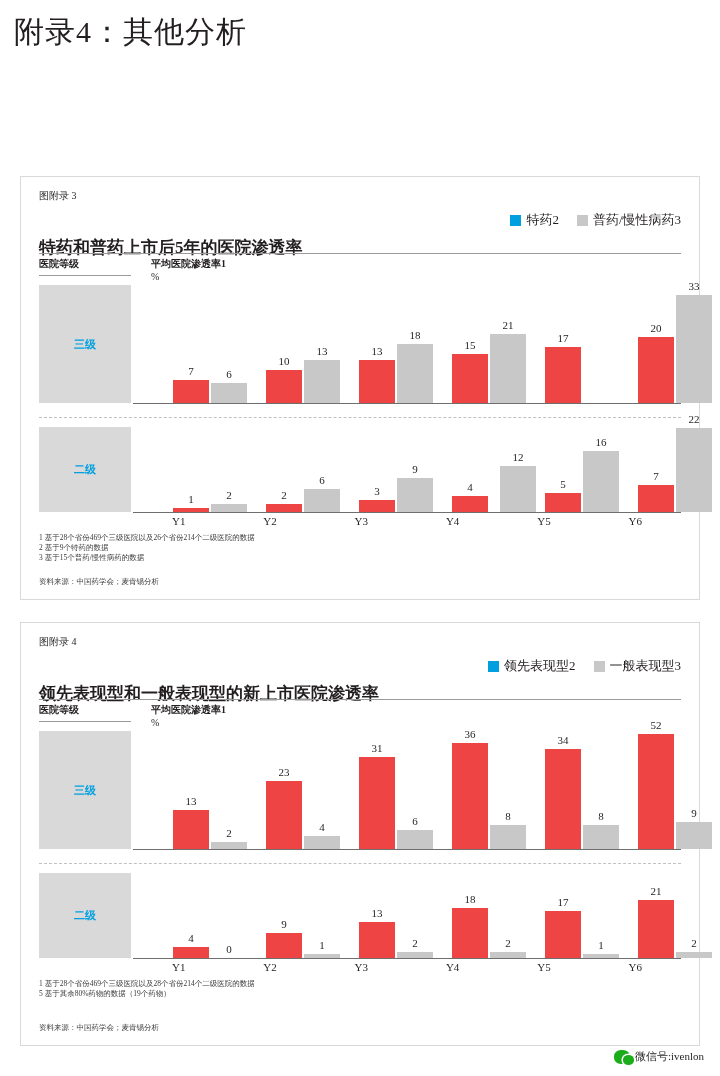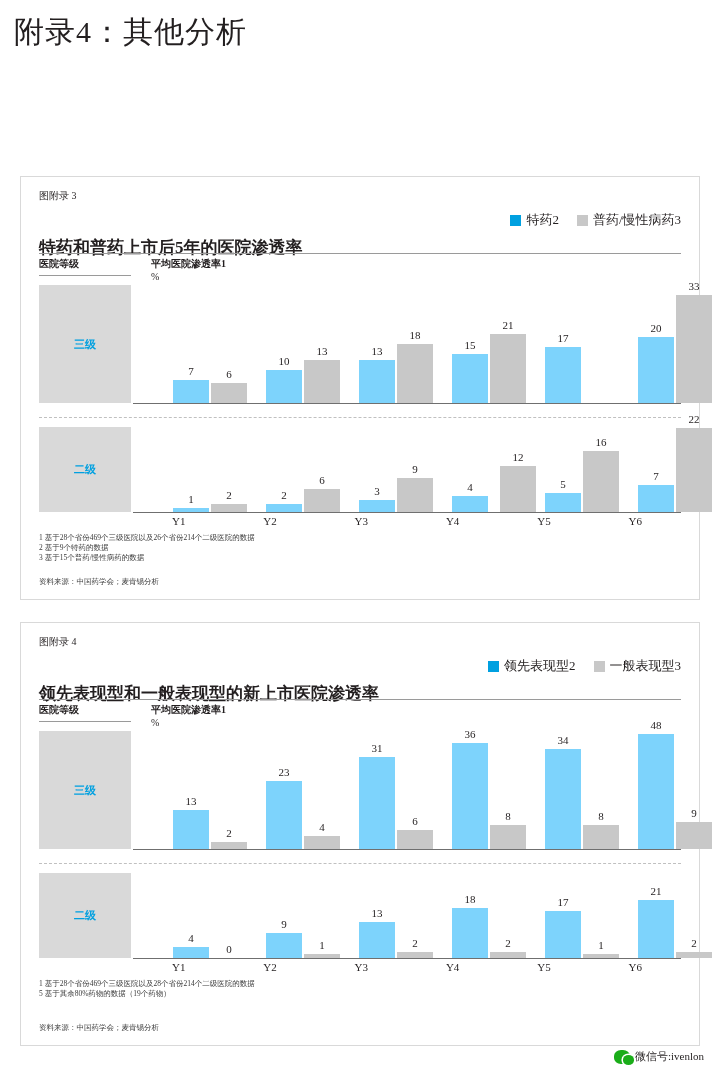--- a/index.html
+++ b/index.html
@@ -73,21 +73,21 @@
   .baseline{
     position:absolute;left:112px;right:18px;height:1px;background:#6f6f6f;
   }
   .dashed{
     position:absolute;left:18px;right:18px;border-top:1px dashed #c0c0c0;height:0;
   }
   .grp{
     position:absolute;bottom:0;display:flex;align-items:flex-end;gap:2px;
   }
   .bar{position:relative;width:36px;}
-  .bar.blue{background:#7dd3fc;text-decoration:underline;}
+  .bar.blue{background:#ef4444;text-decoration:underline;}
   .bar.grey{background:#c8c8c8;}
   .bar .val{
     position:absolute;left:0;right:0;top:-15px;text-align:center;
     font-family:"Liberation Serif", serif;font-size:11px;color:#231f20;
   }
   .bar.zero{height:0;}
   .bar.zero .val{top:-15px;}
   .xaxis{
     position:absolute;left:112px;right:18px;
     display:flex;
@@ -335,21 +335,21 @@
       <div class="grp" style="left:394px;">
         <div class="bar blue" style="height:100px;">
             <span class="val">34</span>
           </div>
         <div class="bar grey" style="height:24px;">
             <span class="val">8</span>
           </div>
       </div>
       <div class="grp" style="left:487px;">
         <div class="bar blue" style="height:115px;">
-            <span class="val">48</span>
+            <span class="val">52</span>
           </div>
         <div class="bar grey" style="height:27px;">
             <span class="val">9</span>
           </div>
       </div>
     </div>
   </div>
   <div class="baseline" style="top:226px;"></div>
   <div class="dashed" style="top:240px;"></div>
 

